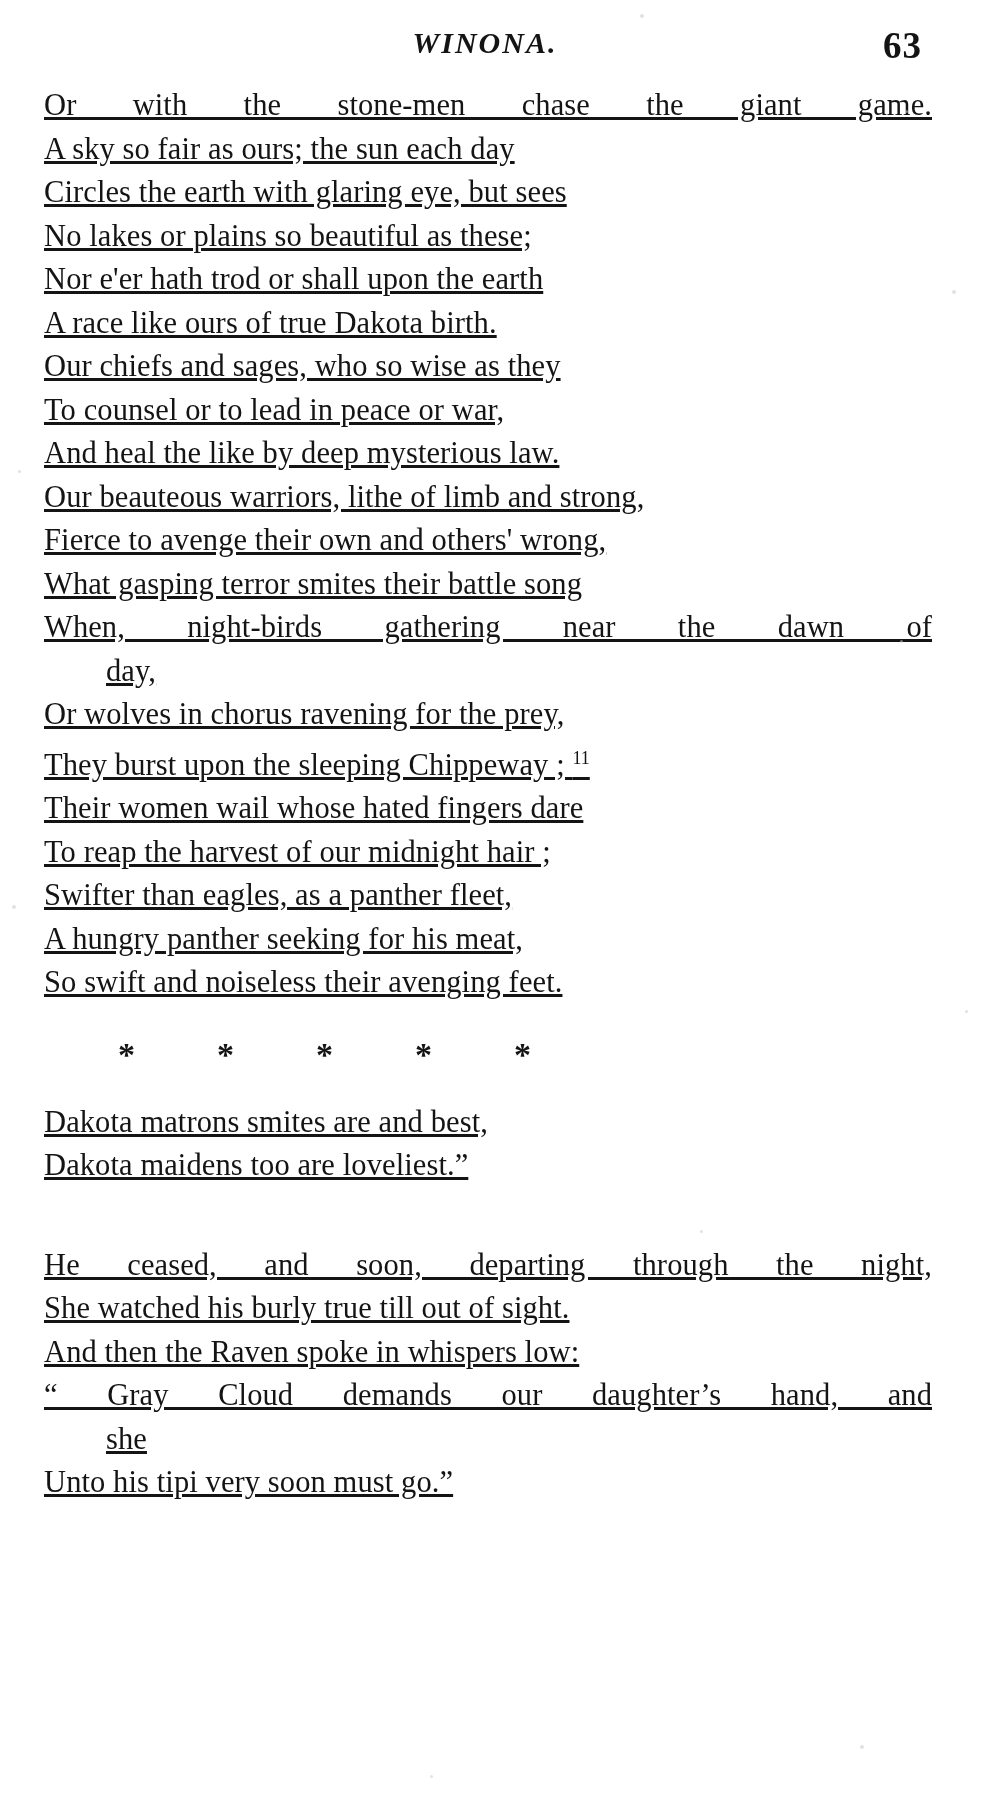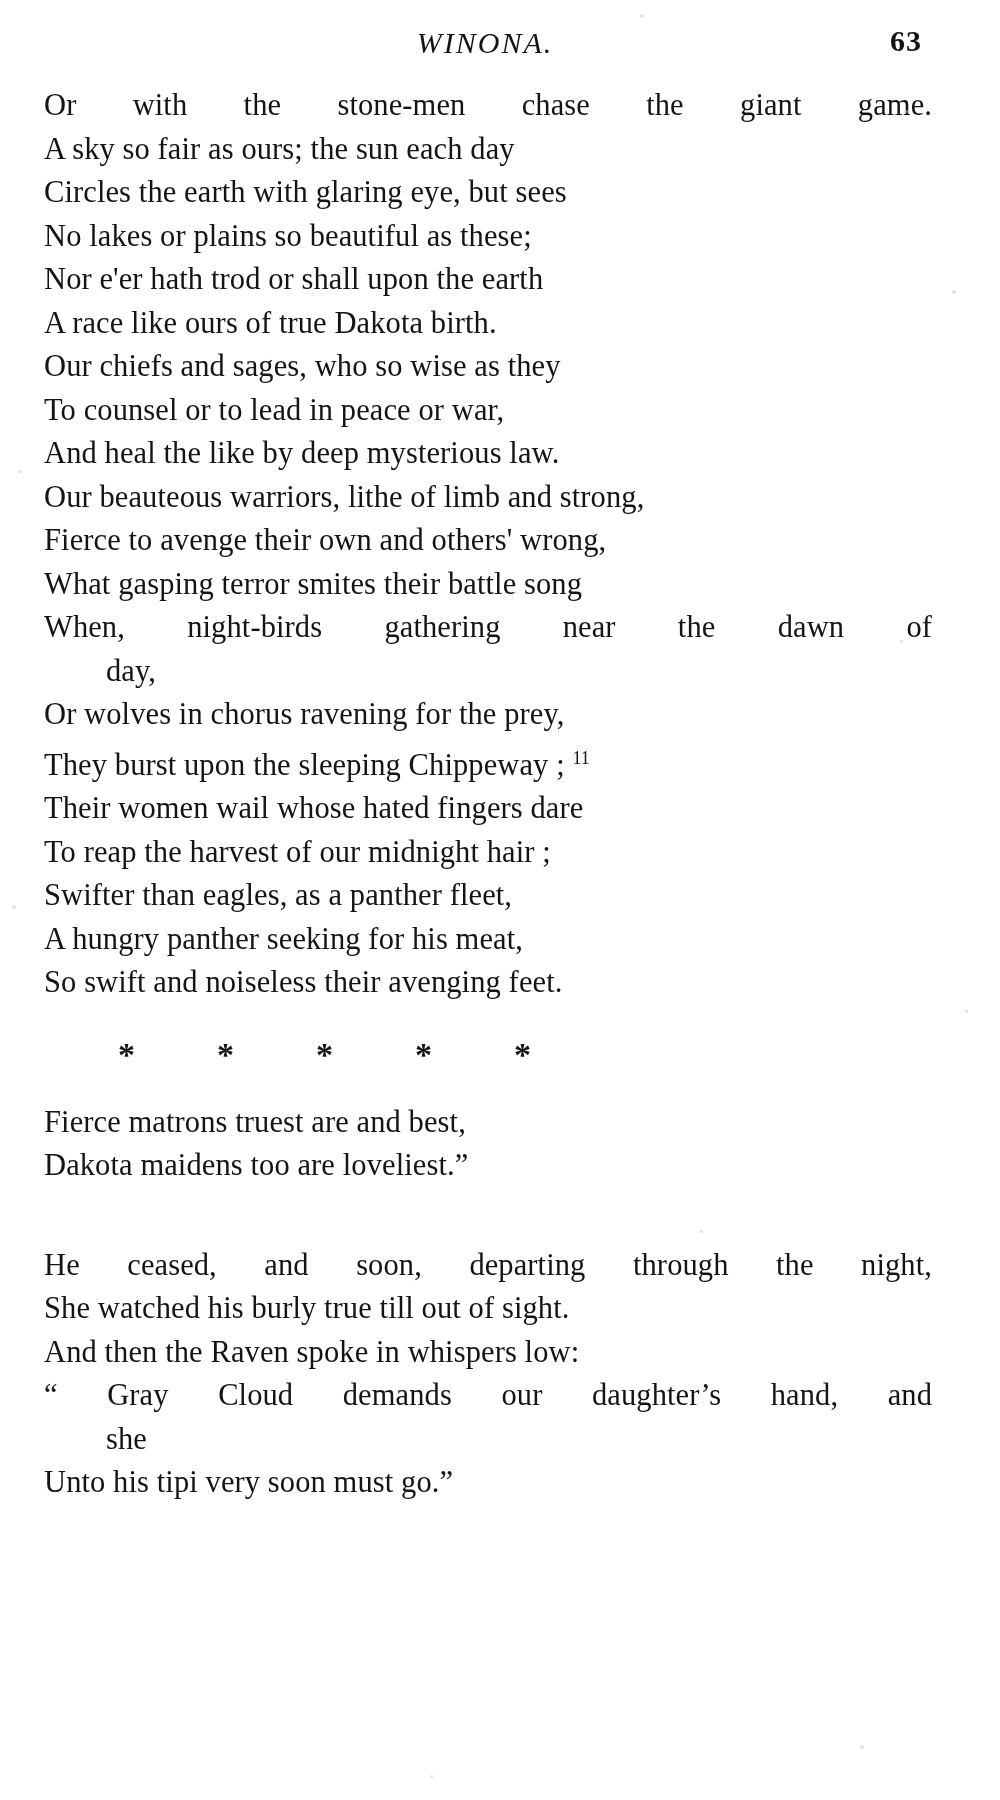--- a/index.html
+++ b/index.html
@@ -27,36 +27,37 @@
   .runhead {
     position: relative;
     height: 56px;
   }
   .runhead-title {
     position: absolute;
     left: 0; right: 8px;
     top: 8px;
     text-align: center;
     font-style: italic;
-    font-weight: normal;
+    font-weight: bold;
     font-size: 30px;
     letter-spacing: 2px;
   }
   .runhead-folio {
     position: absolute;
     right: 18px;
     top: 6px;
     font-weight: bold;
-    font-size: 30px;
+    font-size: 37px;
     letter-spacing: 1px;
   }
   
   .verse {
     margin-top: 10px;
     padding-left: 6px;
+    text-decoration: underline;
   }
   .line {
     font-size: 30.5px;
     line-height: 43.5px;
     white-space: pre-wrap;
     letter-spacing: 0.1px;
   }
   .line.justify {
     display: block;
     text-align: justify;
@@ -127,21 +128,21 @@
 
   <div class="stars">
     <span>*</span>
     <span>*</span>
     <span>*</span>
     <span>*</span>
     <span>*</span>
   </div>
 
   <div class="verse">
-    <div class="line">Fierce matrons truest are and best,</div>
+    <div class="line">Dakota matrons smites are and best,</div>
     <div class="line">Dakota maidens too are loveliest.”</div>
   </div>
 
   <div class="gap-large"></div>
 
   <div class="verse">
     <div class="line justify">He ceased, and soon, departing through the night,</div>
     <div class="line">She watched his burly true till out of sight.</div>
     <div class="line">And then the Raven spoke in whispers low:</div>
     <div class="line justify">“ Gray Cloud demands our daughter’s hand, and</div>

